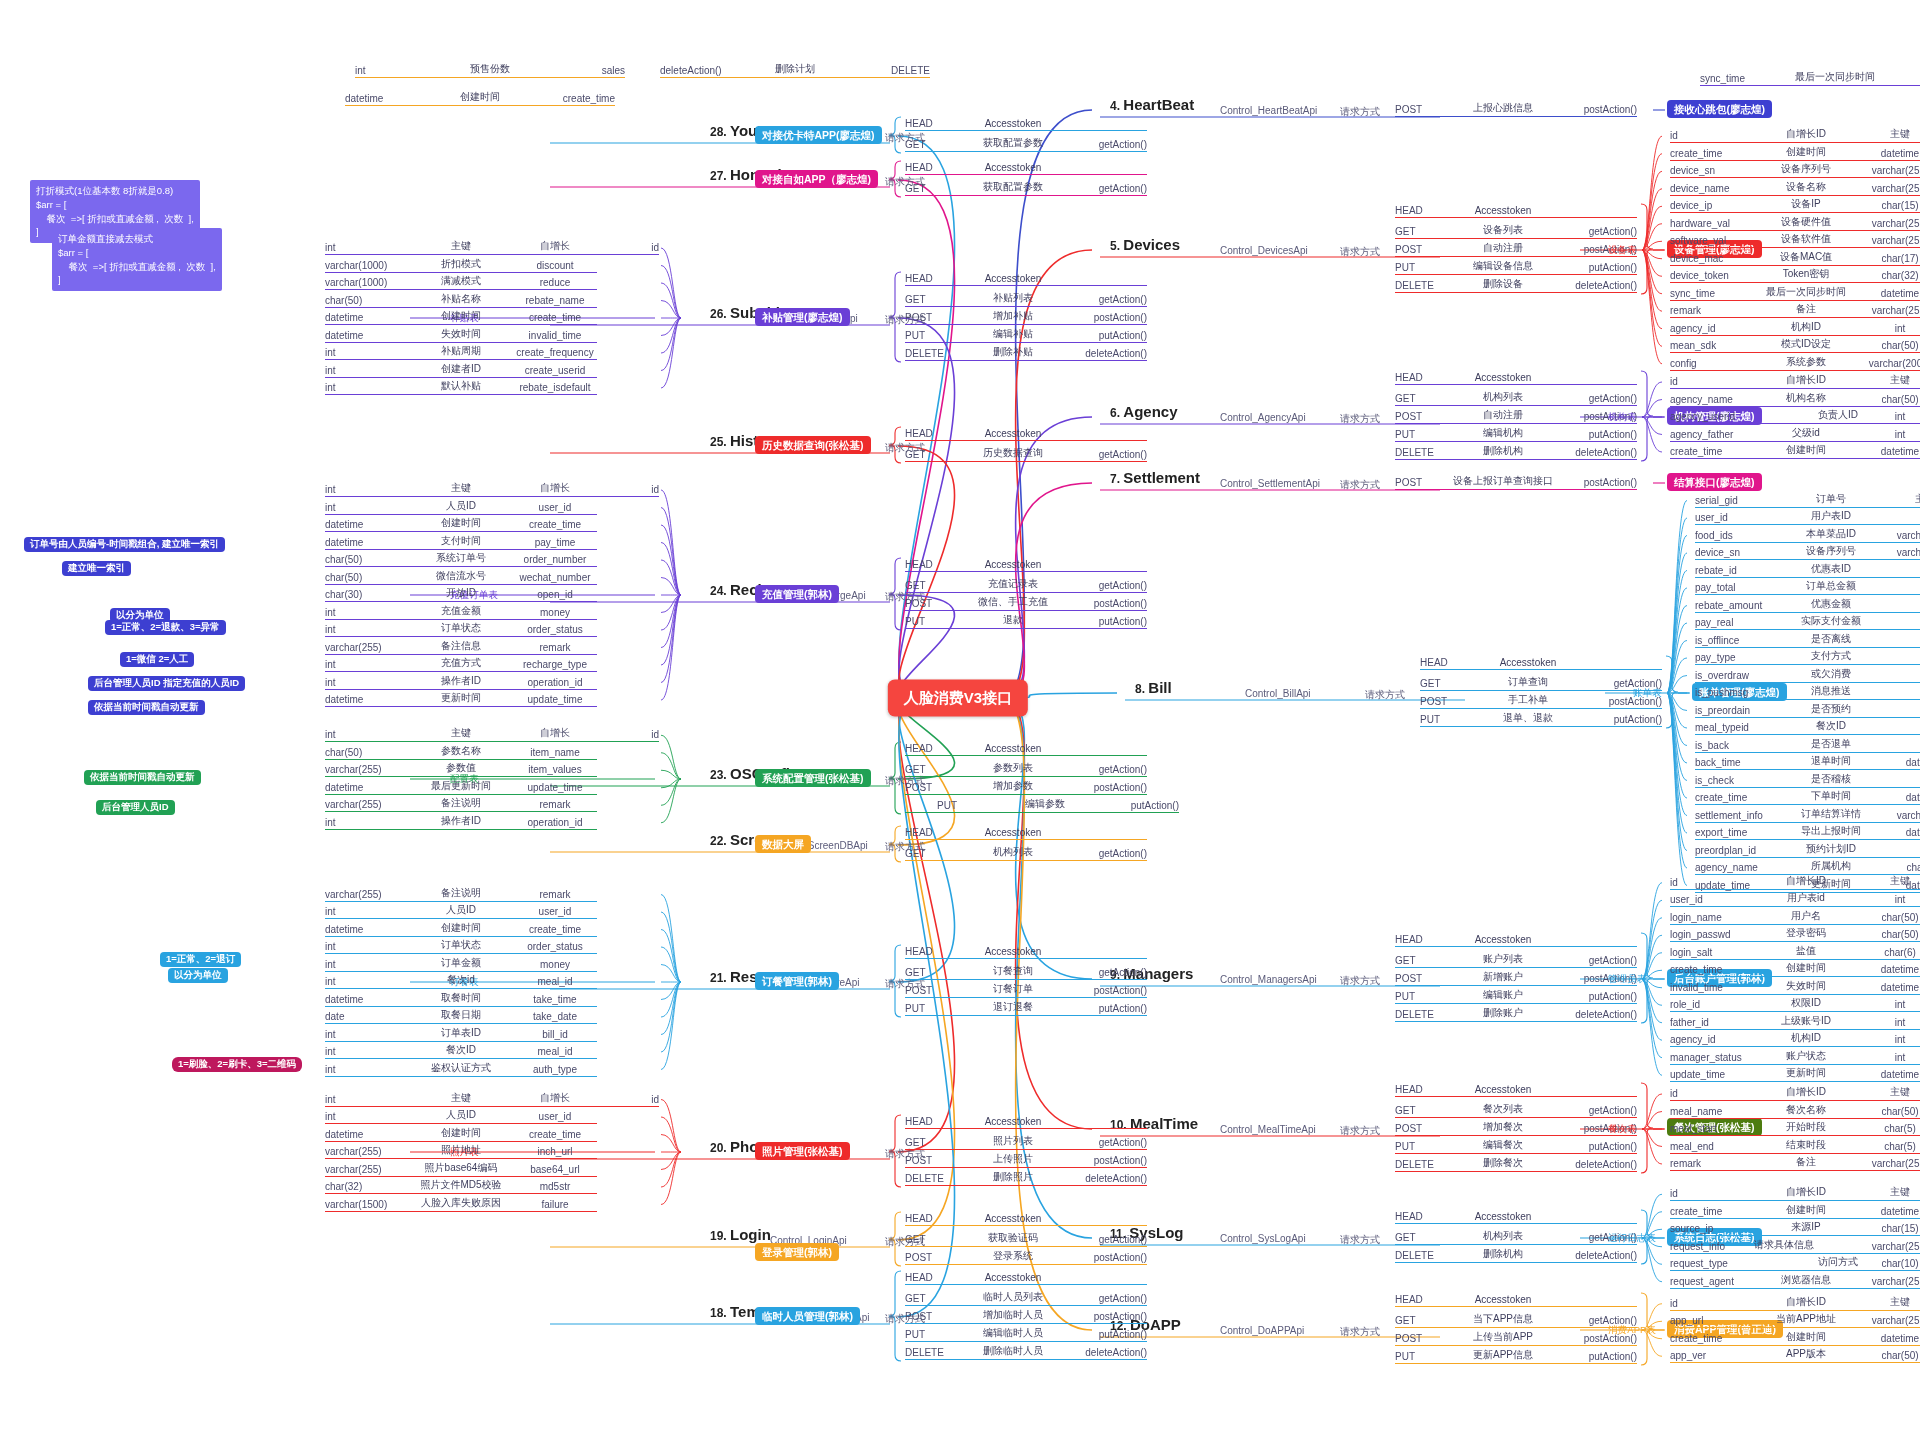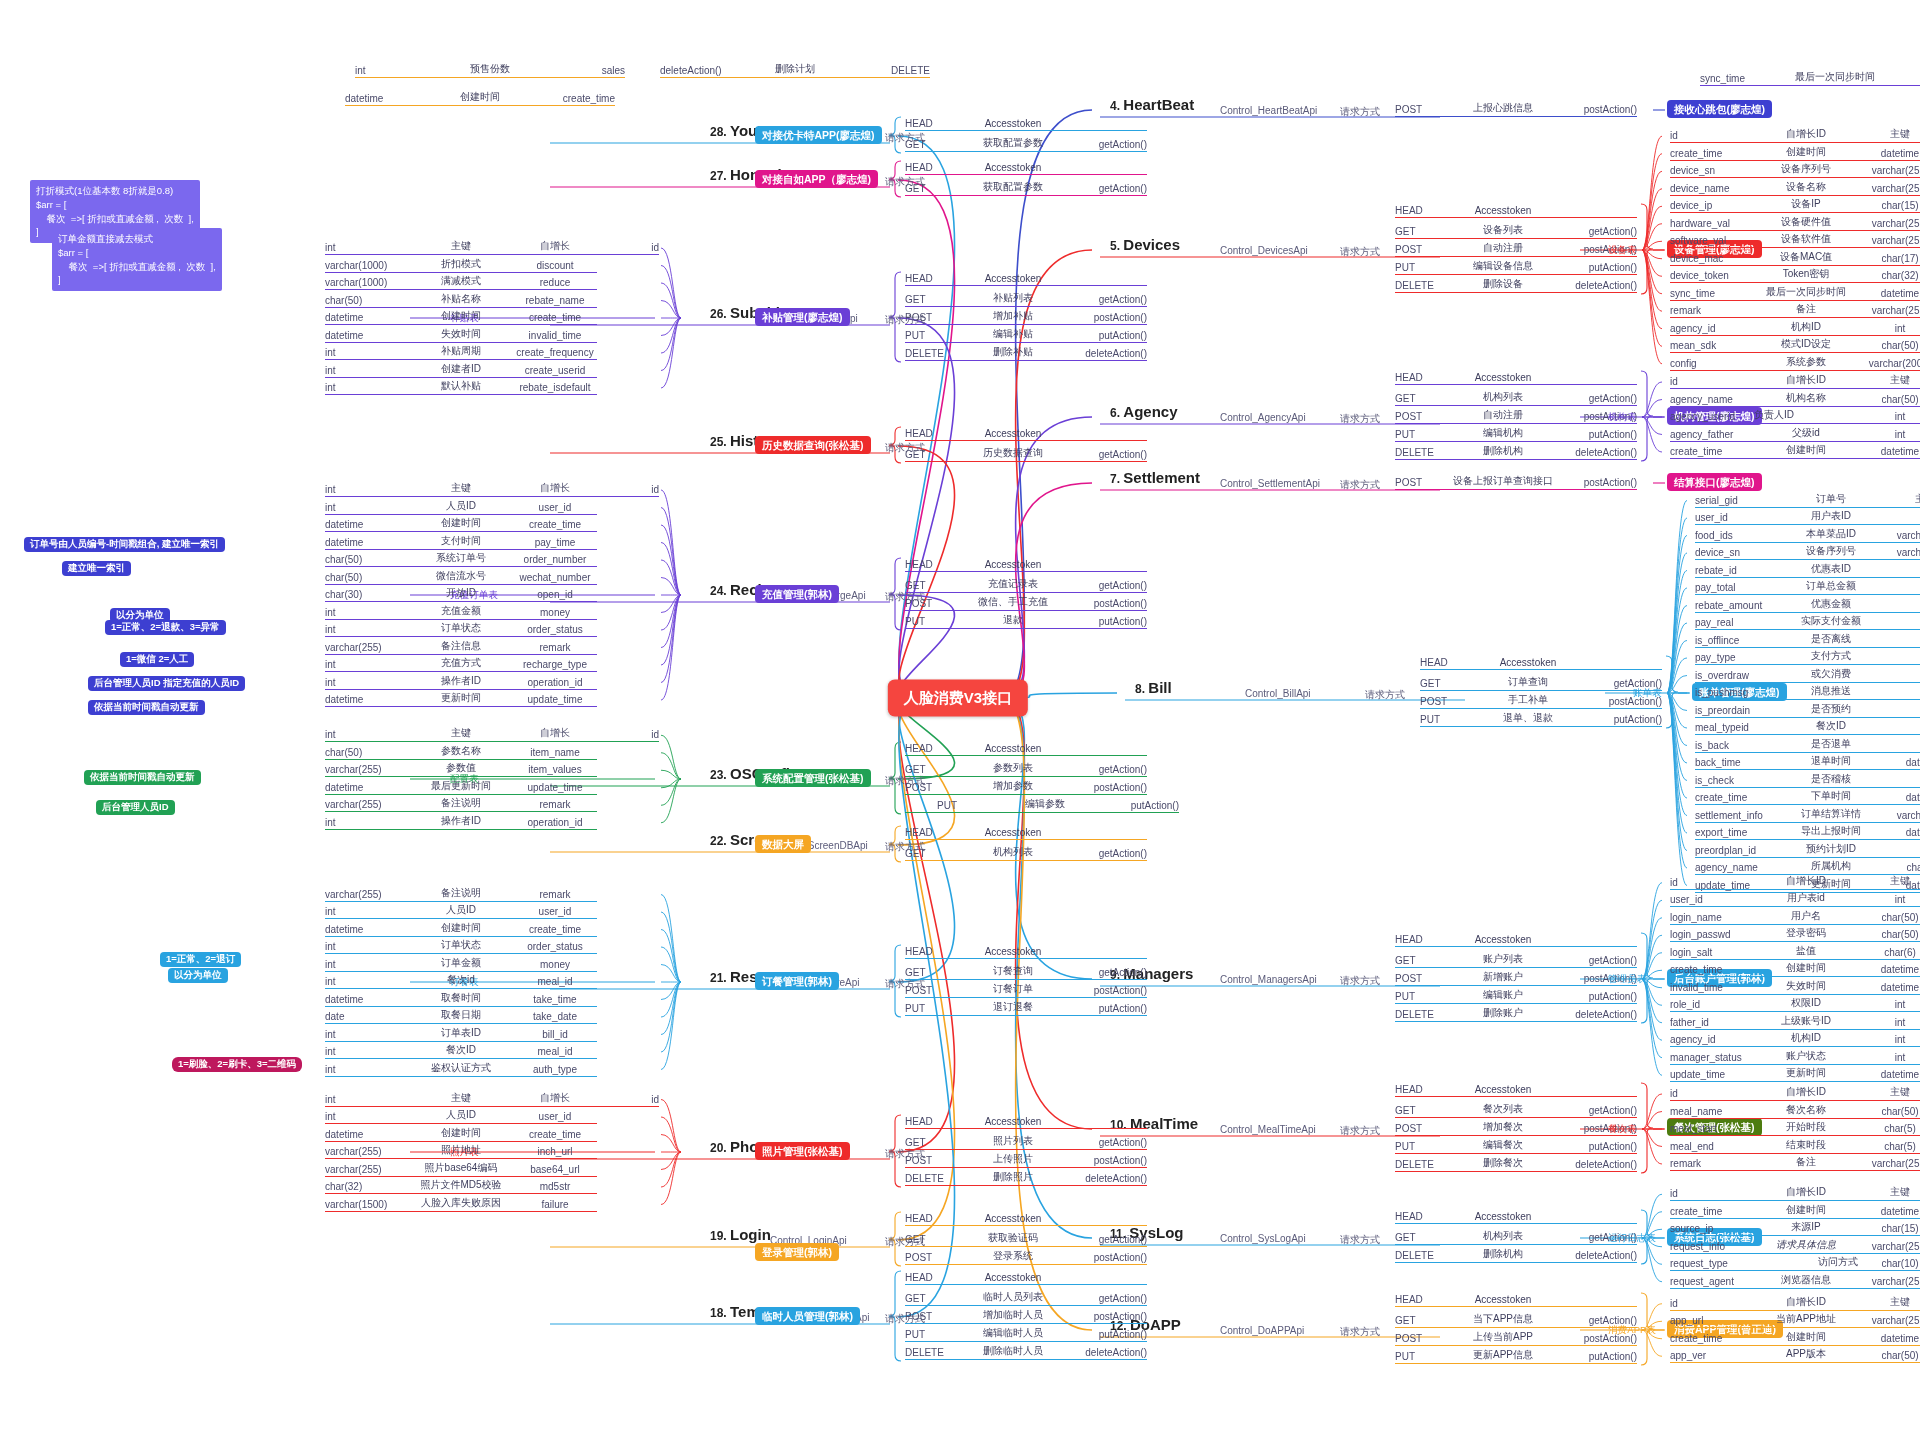--- a/index.html
+++ b/index.html
@@ -284,21 +284,21 @@
       <div class="api" style="left: 1340px; top: 412px;">请求方式</div>
       <div class="row" style="left: 1395px; top: 372px; color: rgb(106, 63, 214); border-bottom-color: rgb(106, 63, 214);"><span style="width: 52px; color: rgb(74, 74, 106);">HEAD</span><span class="c" style="width: 112px; text-align: center; color: rgb(61, 61, 92);">Accesstoken</span><span style="width: 78px; text-align: right; color: rgb(74, 74, 106);"></span></div>
       <div class="row" style="left: 1395px; top: 390px; color: rgb(106, 63, 214); border-bottom-color: rgb(106, 63, 214);"><span style="width: 52px; color: rgb(74, 74, 106);">GET</span><span class="c" style="width: 112px; text-align: center; color: rgb(61, 61, 92);">机构列表</span><span style="width: 78px; text-align: right; color: rgb(74, 74, 106);">getAction()</span></div>
       <div class="row" style="left: 1395px; top: 408px; color: rgb(106, 63, 214); border-bottom-color: rgb(106, 63, 214);"><span style="width: 52px; color: rgb(74, 74, 106);">POST</span><span class="c" style="width: 112px; text-align: center; color: rgb(61, 61, 92);">自动注册</span><span style="width: 78px; text-align: right; color: rgb(74, 74, 106);">postAction()</span></div>
       <div class="row" style="left: 1395px; top: 426px; color: rgb(106, 63, 214); border-bottom-color: rgb(106, 63, 214);"><span style="width: 52px; color: rgb(74, 74, 106);">PUT</span><span class="c" style="width: 112px; text-align: center; color: rgb(61, 61, 92);">编辑机构</span><span style="width: 78px; text-align: right; color: rgb(74, 74, 106);">putAction()</span></div>
       <div class="row" style="left: 1395px; top: 444px; color: rgb(106, 63, 214); border-bottom-color: rgb(106, 63, 214);"><span style="width: 52px; color: rgb(74, 74, 106);">DELETE</span><span class="c" style="width: 112px; text-align: center; color: rgb(61, 61, 92);">删除机构</span><span style="width: 78px; text-align: right; color: rgb(74, 74, 106);">deleteAction()</span></div>
       <div class="pill" style="left: 1667px; top: 407px; background: rgb(106, 63, 214);">机构管理(廖志煌)</div>
       <div class="t cn" style="left: 1608px; top: 411px; color: rgb(106, 63, 214); font-size: 9.5px;">机构表</div>
       <div class="row" style="left: 1670px; top: 373px; color: rgb(106, 63, 214); border-bottom-color: rgb(106, 63, 214);"><span style="width: 84px; text-align: left; color: rgb(74, 74, 106);">id</span><span style="width: 104px; text-align: center; color: rgb(61, 61, 92);">自增长ID</span><span style="width: 84px; text-align: center; color: rgb(74, 74, 106);">主键</span></div>
       <div class="row" style="left: 1670px; top: 390.5px; color: rgb(106, 63, 214); border-bottom-color: rgb(106, 63, 214);"><span style="width: 84px; text-align: left; color: rgb(74, 74, 106);">agency_name</span><span style="width: 104px; text-align: center; color: rgb(61, 61, 92);">机构名称</span><span style="width: 84px; text-align: center; color: rgb(74, 74, 106);">char(50)</span></div>
-      <div class="row" style="left: 1670px; top: 408px; color: rgb(106, 63, 214); border-bottom-color: rgb(106, 63, 214);"><span style="width: 84px; text-align: left; color: rgb(74, 74, 106);">agency_userid</span><span style="width: 104px; text-align: left; color: rgb(61, 61, 92);">负责人ID</span><span style="width: 84px; text-align: center; color: rgb(74, 74, 106);">int</span></div>
+      <div class="row" style="left: 1670px; top: 408px; color: rgb(106, 63, 214); border-bottom-color: rgb(106, 63, 214);"><span style="width: 84px; text-align: left; color: rgb(74, 74, 106);">agency_userid</span><span style="width: 104px; text-align: right; color: rgb(61, 61, 92);">负责人ID</span><span style="width: 84px; text-align: center; color: rgb(74, 74, 106);">int</span></div>
       <div class="row" style="left: 1670px; top: 425.5px; color: rgb(106, 63, 214); border-bottom-color: rgb(106, 63, 214);"><span style="width: 84px; text-align: left; color: rgb(74, 74, 106);">agency_father</span><span style="width: 104px; text-align: center; color: rgb(61, 61, 92);">父级id</span><span style="width: 84px; text-align: center; color: rgb(74, 74, 106);">int</span></div>
       <div class="row" style="left: 1670px; top: 443px; color: rgb(106, 63, 214); border-bottom-color: rgb(106, 63, 214);"><span style="width: 84px; text-align: left; color: rgb(74, 74, 106);">create_time</span><span style="width: 104px; text-align: center; color: rgb(61, 61, 92);">创建时间</span><span style="width: 84px; text-align: center; color: rgb(74, 74, 106);">datetime</span></div>
       <div class="branch-title" style="left: 1110px; top: 469px;"><span class="branch-num">7. </span><span>Settlement</span></div>
       <div class="api" style="left: 1220px; top: 478px;">Control_SettlementApi</div>
       <div class="api" style="left: 1340px; top: 478px;">请求方式</div>
       <div class="row" style="left: 1395px; top: 474px; color: rgb(224, 21, 140); border-bottom-color: rgb(224, 21, 140);"><span style="width: 52px; color: rgb(74, 74, 106);">POST</span><span class="c" style="width: 112px; text-align: center; color: rgb(61, 61, 92);">设备上报订单查询接口</span><span style="width: 78px; text-align: right; color: rgb(74, 74, 106);">postAction()</span></div>
       <div class="pill" style="left: 1667px; top: 473px; background: rgb(224, 21, 140);">结算接口(廖志煌)</div>
       <div class="branch-title" style="left: 1135px; top: 679px;"><span class="branch-num">8. </span><span>Bill</span></div>
       <div class="api" style="left: 1245px; top: 688px;">Control_BillApi</div>
       <div class="api" style="left: 1365px; top: 688px;">请求方式</div>
@@ -372,21 +372,21 @@
       <div class="api" style="left: 1220px; top: 1233px;">Control_SysLogApi</div>
       <div class="api" style="left: 1340px; top: 1233px;">请求方式</div>
       <div class="row" style="left: 1395px; top: 1211px; color: rgb(41, 163, 224); border-bottom-color: rgb(41, 163, 224);"><span style="width: 52px; color: rgb(74, 74, 106);">HEAD</span><span class="c" style="width: 112px; text-align: center; color: rgb(61, 61, 92);">Accesstoken</span><span style="width: 78px; text-align: right; color: rgb(74, 74, 106);"></span></div>
       <div class="row" style="left: 1395px; top: 1229px; color: rgb(41, 163, 224); border-bottom-color: rgb(41, 163, 224);"><span style="width: 52px; color: rgb(74, 74, 106);">GET</span><span class="c" style="width: 112px; text-align: center; color: rgb(61, 61, 92);">机构列表</span><span style="width: 78px; text-align: right; color: rgb(74, 74, 106);">getAction()</span></div>
       <div class="row" style="left: 1395px; top: 1247px; color: rgb(41, 163, 224); border-bottom-color: rgb(41, 163, 224);"><span style="width: 52px; color: rgb(74, 74, 106);">DELETE</span><span class="c" style="width: 112px; text-align: center; color: rgb(61, 61, 92);">删除机构</span><span style="width: 78px; text-align: right; color: rgb(74, 74, 106);">deleteAction()</span></div>
       <div class="pill" style="left: 1667px; top: 1228px; background: rgb(41, 163, 224);">系统日志(张松基)</div>
       <div class="t cn" style="left: 1608px; top: 1232px; color: rgb(41, 163, 224); font-size: 9.5px;">运行日志表</div>
       <div class="row" style="left: 1670px; top: 1185.25px; color: rgb(41, 163, 224); border-bottom-color: rgb(41, 163, 224);"><span style="width: 84px; text-align: left; color: rgb(74, 74, 106);">id</span><span style="width: 104px; text-align: center; color: rgb(61, 61, 92);">自增长ID</span><span style="width: 84px; text-align: center; color: rgb(74, 74, 106);">主键</span></div>
       <div class="row" style="left: 1670px; top: 1202.75px; color: rgb(41, 163, 224); border-bottom-color: rgb(41, 163, 224);"><span style="width: 84px; text-align: left; color: rgb(74, 74, 106);">create_time</span><span style="width: 104px; text-align: center; color: rgb(61, 61, 92);">创建时间</span><span style="width: 84px; text-align: center; color: rgb(74, 74, 106);">datetime</span></div>
       <div class="row" style="left: 1670px; top: 1220.25px; color: rgb(41, 163, 224); border-bottom-color: rgb(41, 163, 224);"><span style="width: 84px; text-align: left; color: rgb(74, 74, 106);">source_ip</span><span style="width: 104px; text-align: center; color: rgb(61, 61, 92);">来源IP</span><span style="width: 84px; text-align: center; color: rgb(74, 74, 106);">char(15)</span></div>
-      <div class="row" style="left: 1670px; top: 1237.75px; color: rgb(41, 163, 224); border-bottom-color: rgb(41, 163, 224);"><span style="width: 84px; text-align: left; color: rgb(74, 74, 106);">request_info</span><span style="width: 104px; text-align: center; color: rgb(61, 61, 92); font-style: italic;">请求具体信息</span><span style="width: 84px; text-align: center; color: rgb(74, 74, 106);">varchar(255)</span></div>
+      <div class="row" style="left: 1670px; top: 1237.75px; color: rgb(41, 163, 224); border-bottom-color: rgb(41, 163, 224);"><span style="width: 84px; text-align: left; color: rgb(74, 74, 106);">request_info</span><span style="width: 104px; color: rgb(61, 61, 92);">请求具体信息</span><span style="width: 84px; text-align: center; color: rgb(74, 74, 106);">varchar(255)</span></div>
       <div class="row" style="left: 1670px; top: 1255.25px; color: rgb(41, 163, 224); border-bottom-color: rgb(41, 163, 224);"><span style="width: 84px; text-align: left; color: rgb(74, 74, 106);">request_type</span><span style="width: 104px; text-align: right; color: rgb(61, 61, 92);">访问方式</span><span style="width: 84px; text-align: center; color: rgb(74, 74, 106);">char(10)</span></div>
       <div class="row" style="left: 1670px; top: 1272.75px; color: rgb(41, 163, 224); border-bottom-color: rgb(41, 163, 224);"><span style="width: 84px; text-align: left; color: rgb(74, 74, 106);">request_agent</span><span style="width: 104px; text-align: center; color: rgb(61, 61, 92);">浏览器信息</span><span style="width: 84px; text-align: center; color: rgb(74, 74, 106);">varchar(255)</span></div>
       <div class="branch-title" style="left: 1110px; top: 1316px;"><span class="branch-num">12. </span><span>DoAPP</span></div>
       <div class="api" style="left: 1220px; top: 1325px;">Control_DoAPPApi</div>
       <div class="api" style="left: 1340px; top: 1325px;">请求方式</div>
       <div class="row" style="left: 1395px; top: 1294px; color: rgb(245, 166, 35); border-bottom-color: rgb(245, 166, 35);"><span style="width: 52px; color: rgb(74, 74, 106);">HEAD</span><span class="c" style="width: 112px; text-align: center; color: rgb(61, 61, 92);">Accesstoken</span><span style="width: 78px; text-align: right; color: rgb(74, 74, 106);"></span></div>
       <div class="row" style="left: 1395px; top: 1312px; color: rgb(245, 166, 35); border-bottom-color: rgb(245, 166, 35);"><span style="width: 52px; color: rgb(74, 74, 106);">GET</span><span class="c" style="width: 112px; text-align: center; color: rgb(61, 61, 92);">当下APP信息</span><span style="width: 78px; text-align: right; color: rgb(74, 74, 106);">getAction()</span></div>
       <div class="row" style="left: 1395px; top: 1330px; color: rgb(245, 166, 35); border-bottom-color: rgb(245, 166, 35);"><span style="width: 52px; color: rgb(74, 74, 106);">POST</span><span class="c" style="width: 112px; text-align: center; color: rgb(61, 61, 92);">上传当前APP</span><span style="width: 78px; text-align: right; color: rgb(74, 74, 106);">postAction()</span></div>
       <div class="row" style="left: 1395px; top: 1348px; color: rgb(245, 166, 35); border-bottom-color: rgb(245, 166, 35);"><span style="width: 52px; color: rgb(74, 74, 106);">PUT</span><span class="c" style="width: 112px; text-align: center; color: rgb(61, 61, 92);">更新APP信息</span><span style="width: 78px; text-align: right; color: rgb(74, 74, 106);">putAction()</span></div>
       <div class="pill" style="left: 1667px; top: 1320px; background: rgb(245, 166, 35);">消费APP管理(曾正迪)</div>

